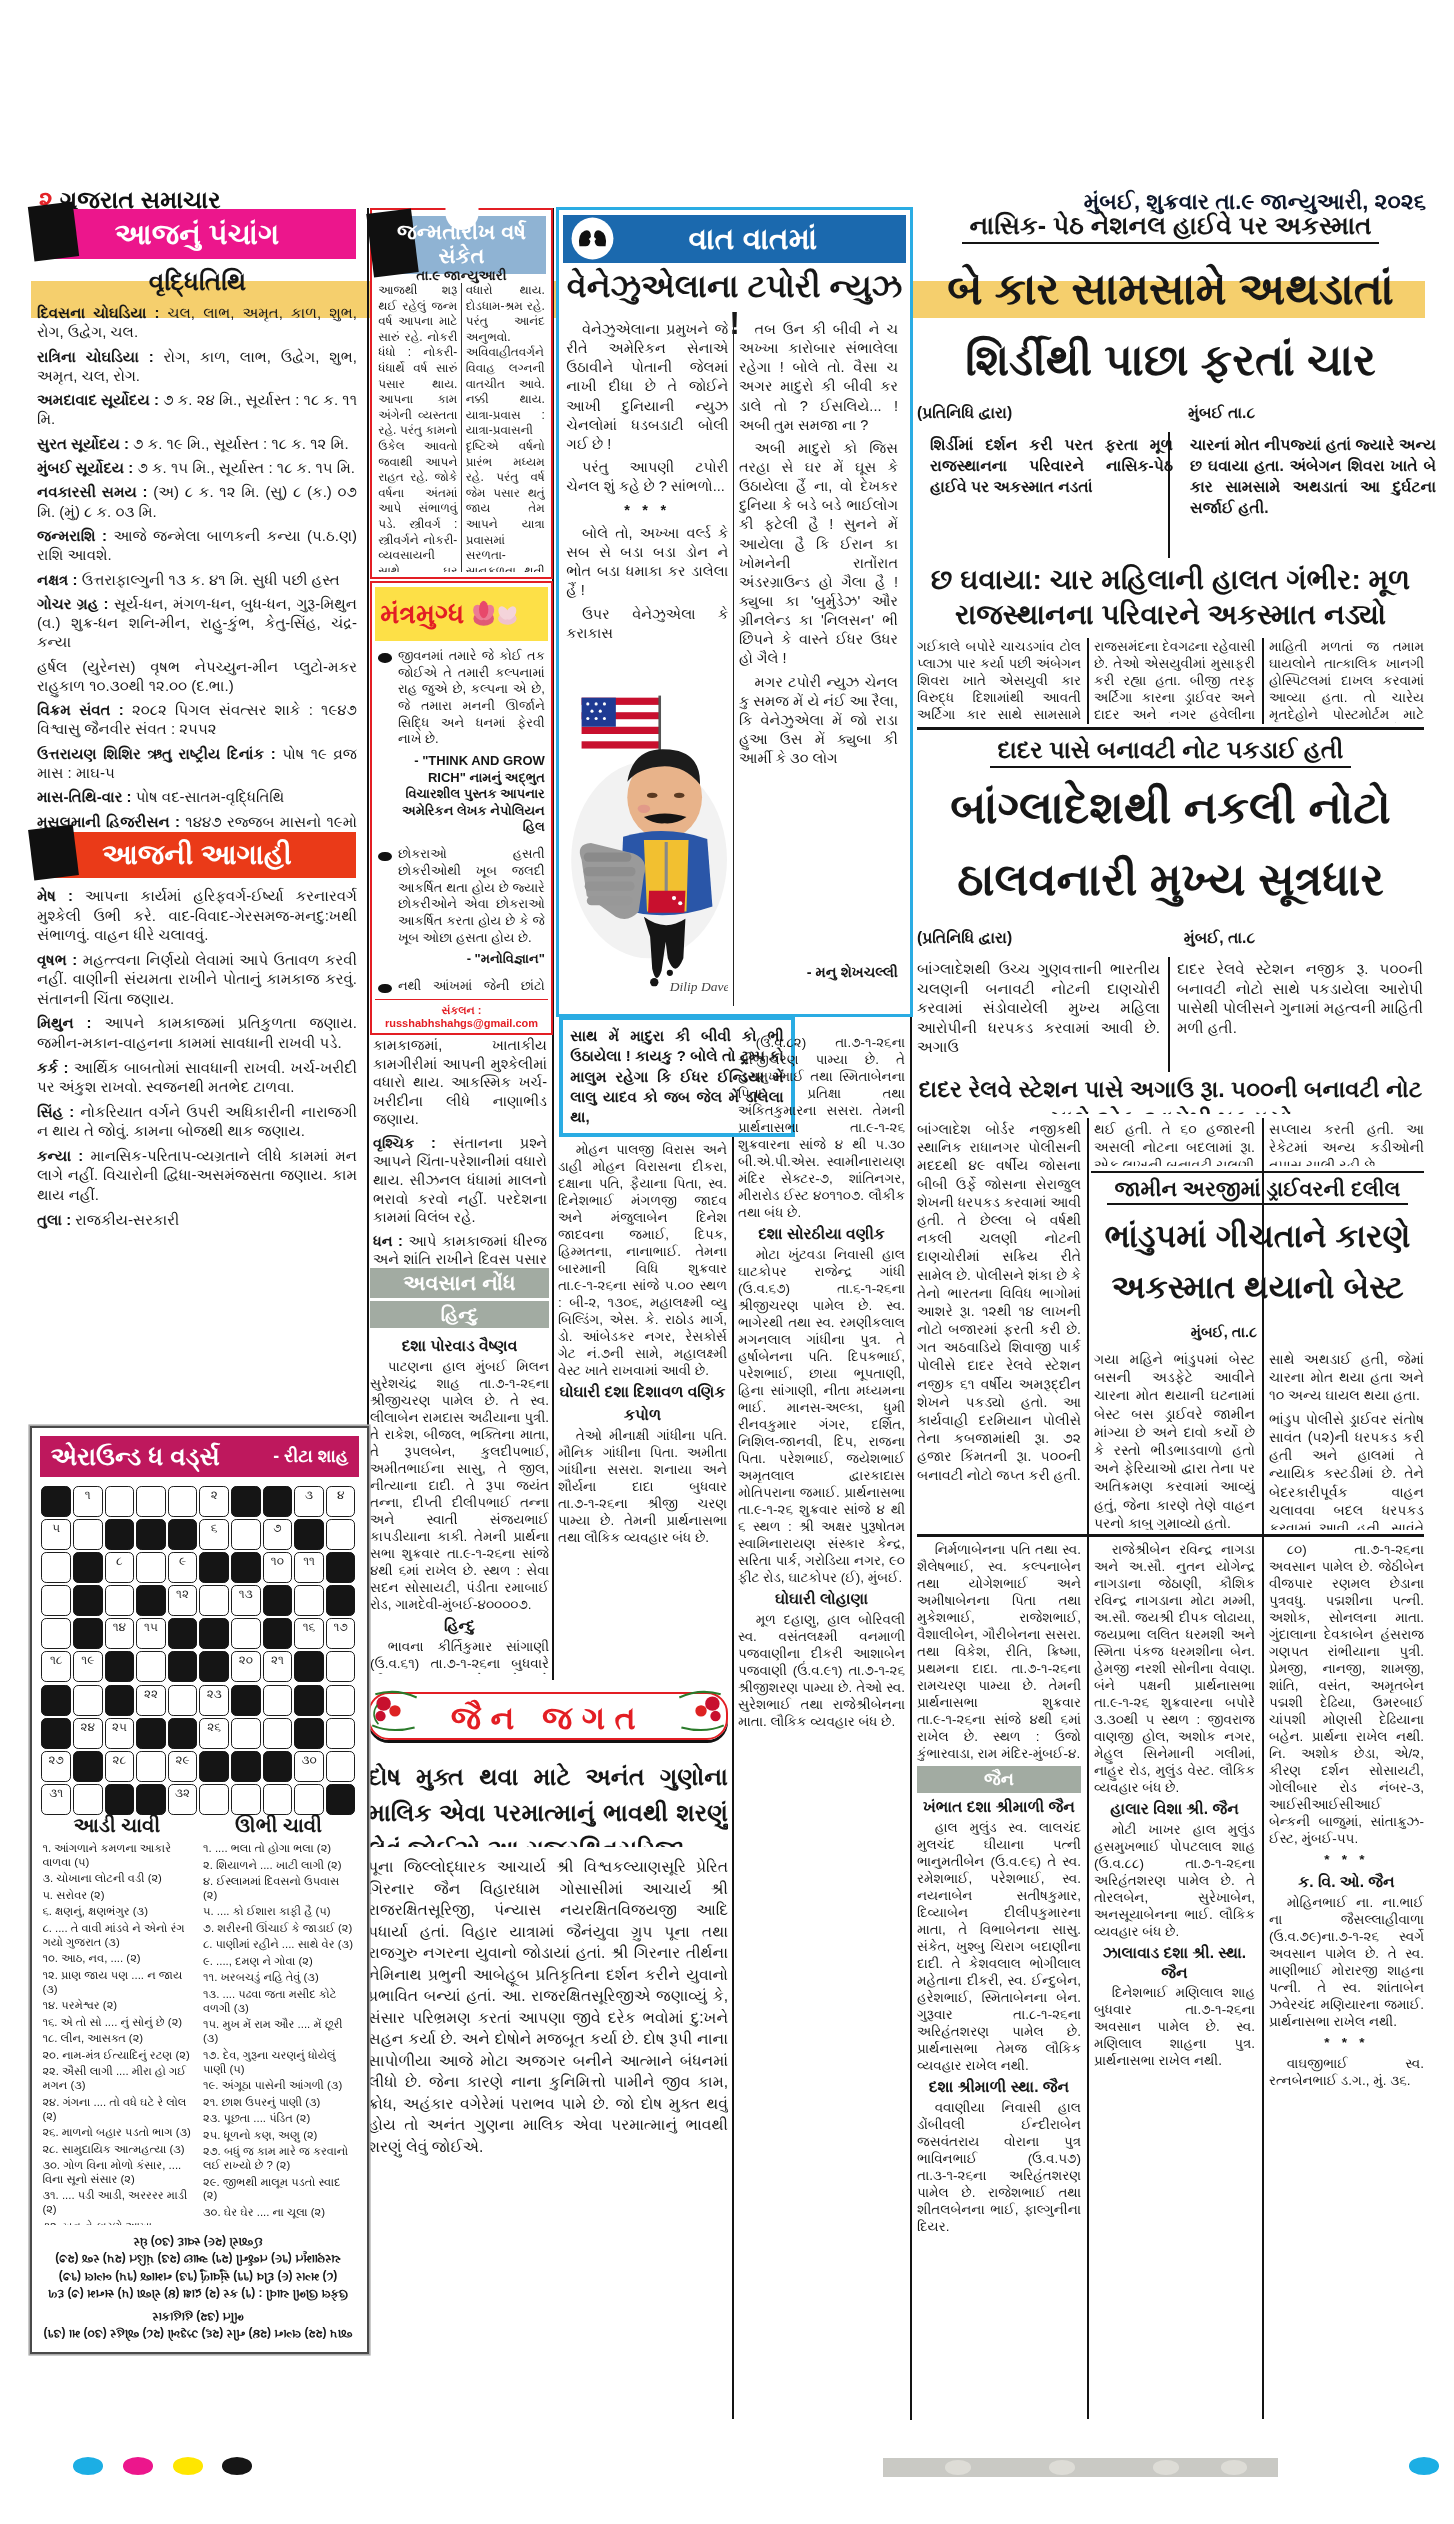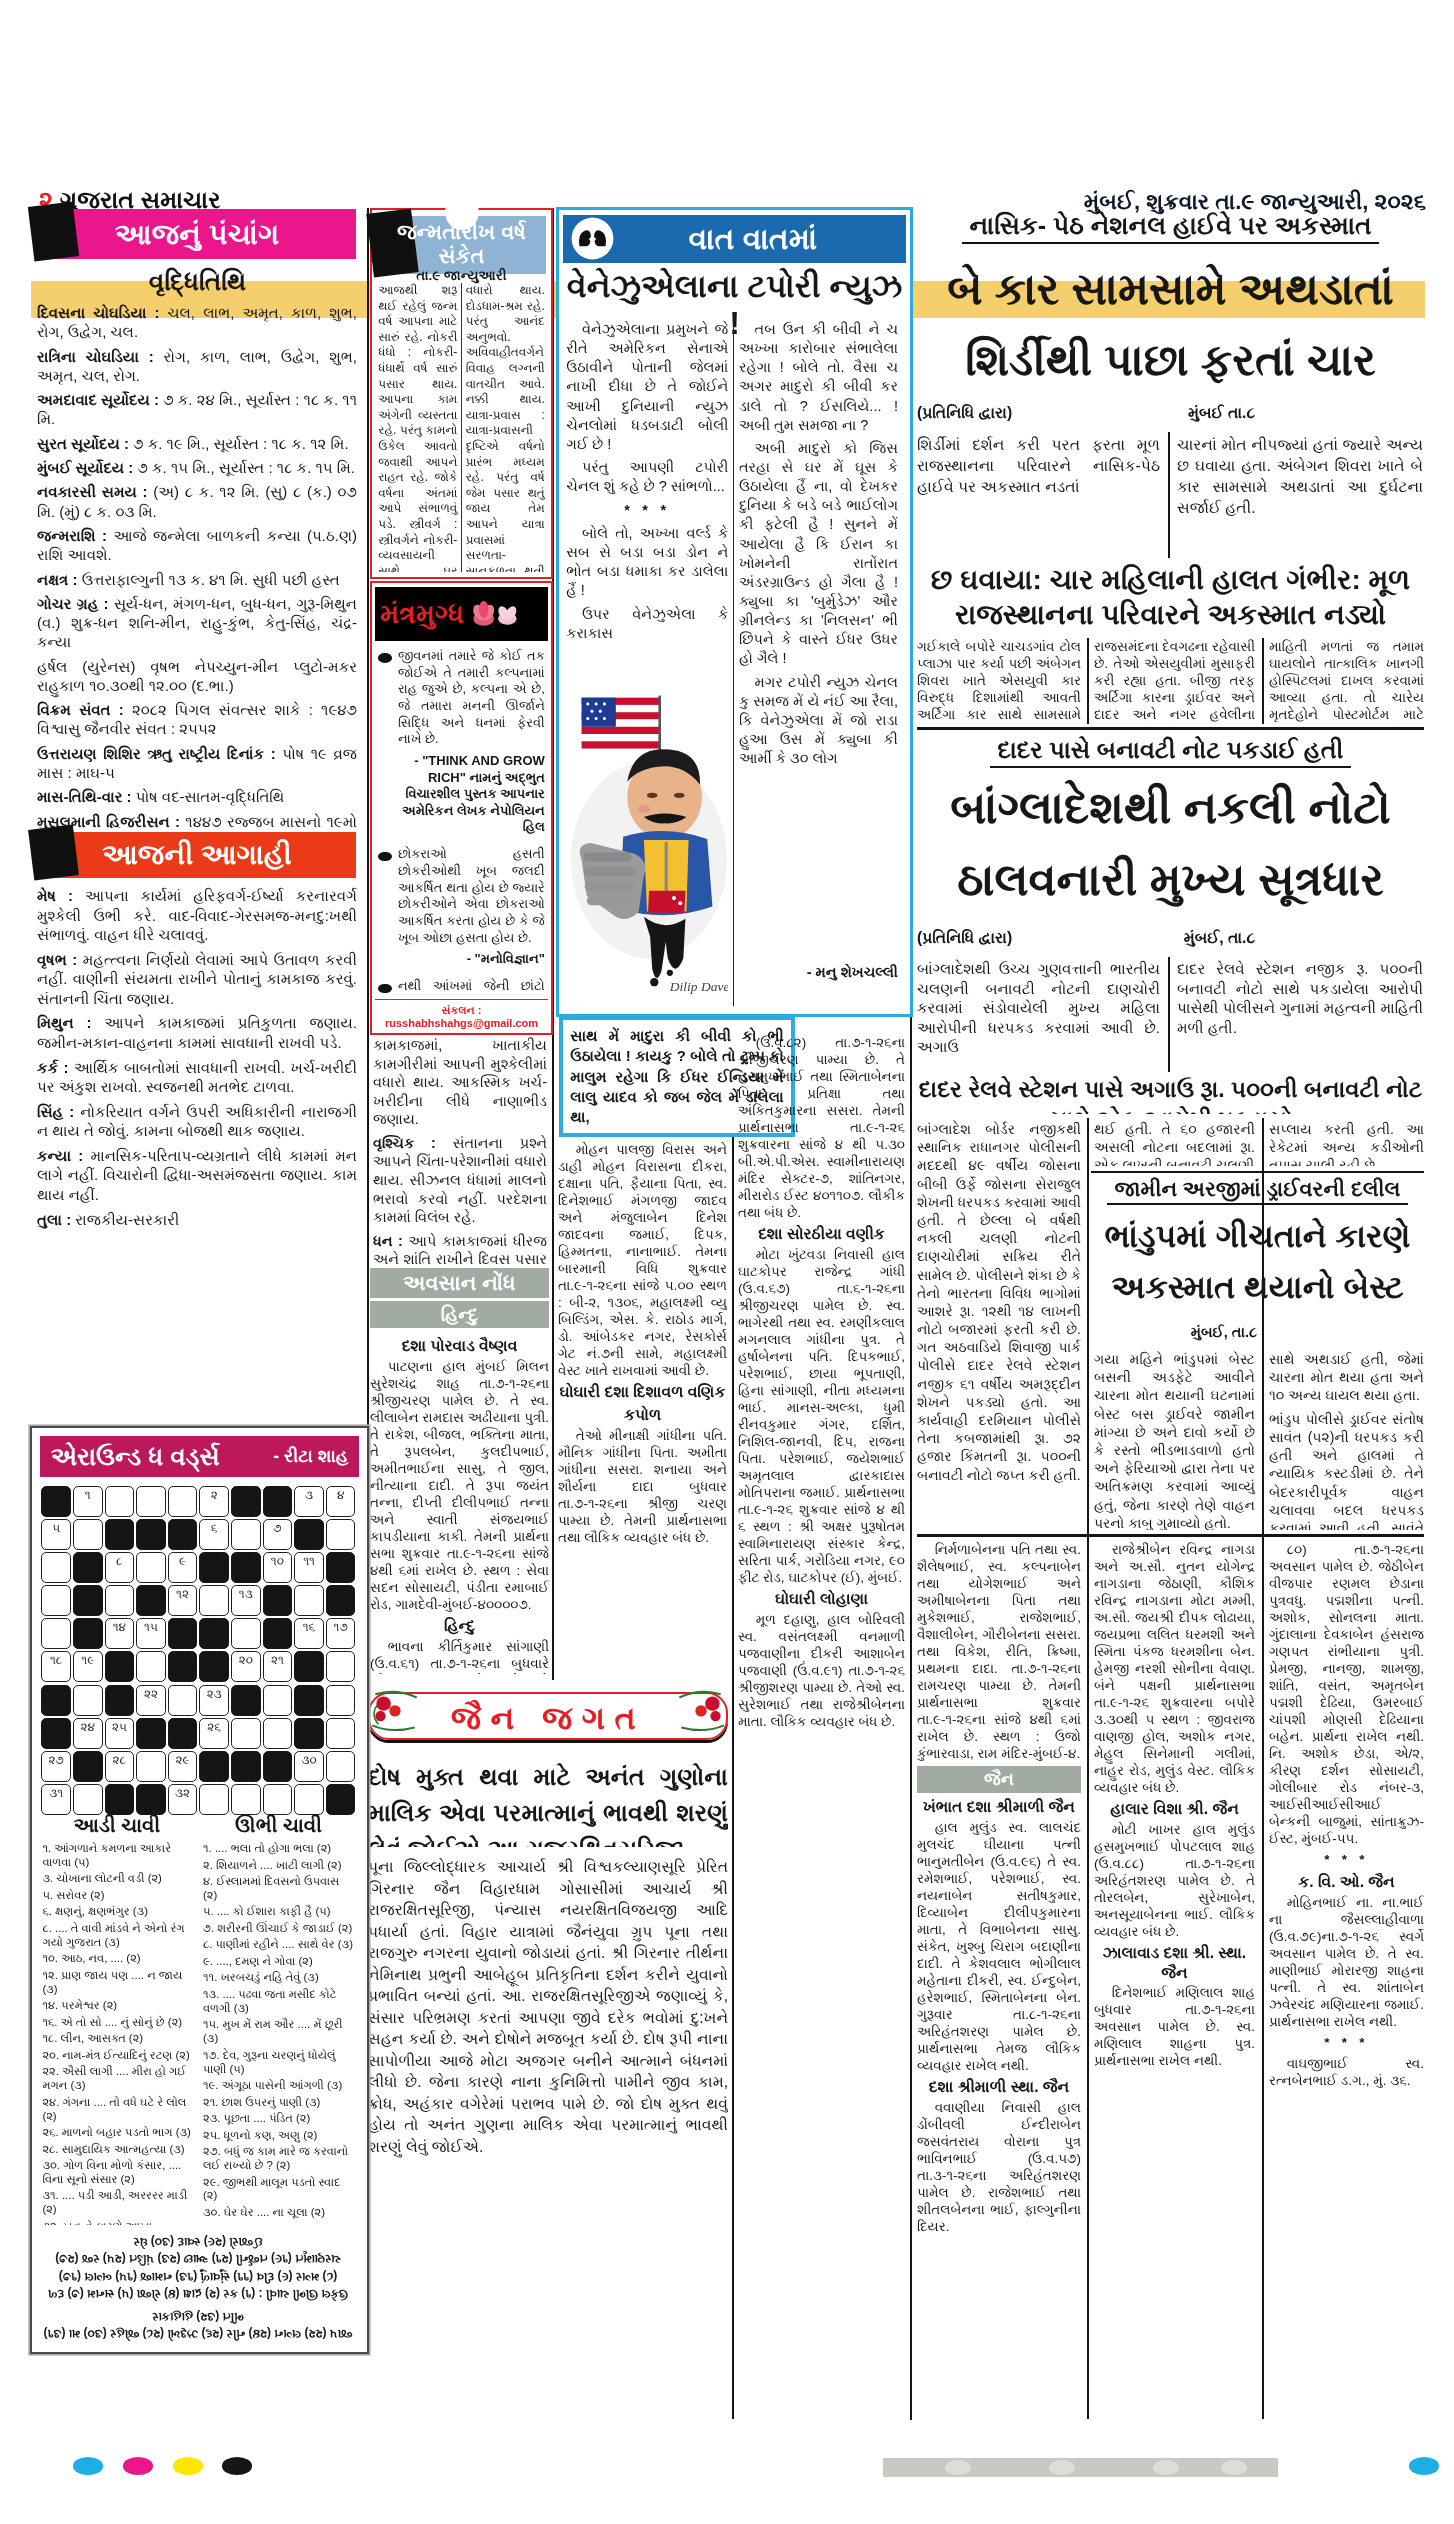--- a/index.html
+++ b/index.html
@@ -16,21 +16,21 @@
   .pinkhdr{background:#ec168c;color:#fff;font-weight:bold;}
   .redhdr{background:#ea3a18;color:#fff;font-weight:bold;}
   .grayband{background:#a2aba2;color:#fff;font-weight:bold;text-align:center;}
   .secH{font-weight:bold;text-align:center;font-size:15.6px;margin:3.1px 0 2.1px 0;}
   .stars{text-align:center;font-weight:bold;letter-spacing:4.2px;margin:4.2px 0;}
   .obp{margin:0 0 3.1px 0;text-indent:17.7px;}
   .kicker{font-weight:bold;text-align:center;}
   .kicker span{border-bottom:2.1px solid #141414;padding:0 7.3px 3.1px 7.3px;}
   .bigH{font-weight:bold;text-align:center;}
   .bylineRow{display:flex;justify-content:space-between;font-weight:bold;}
-  .leadtxt{font-weight:normal;}
+  .leadtxt{font-weight:bold;margin-left:13px;}
   .xcell{height:29px;border:1.6px solid #1d1d1d;border-radius:5.2px;background:#fff;position:relative;}
   .xblk{background:#151515;border-color:#151515;}
   .xnum{position:absolute;top:1px;left:50%;transform:translateX(-50%);font-size:12px;color:#222;}
   .clue{margin:0 0 2.6px 0;}
   .ansline{transform:rotate(180deg);font-weight:bold;text-align:center;line-height:1.45;font-size:12px;}
   .mitem{display:flex;gap:6.2px;margin-bottom:5.2px;}
   .mbullet{flex:0 0 13.5px;height:9.4px;background:#111;border-radius:50%;margin-top:5.2px;}
   .mattr{text-align:right;font-weight:bold;margin-top:1px;}
   .dot{border-radius:50%;position:absolute;}
   .vaatp{margin:0 0 4.2px 0;text-indent:15.6px;}
@@ -102,21 +102,21 @@
     <div class="hdrtxt" style="font-size:21px;padding-top:4.2px;">
       <span>જન્મતારીખ વર્ષ સંકેત</span>
       <span style="font-size:13.5px;color:#1a1a1a;font-weight:bold;display:block;">તા.૯ જાન્યુઆરી</span>
     </div>
   </div>
   <div style="position:absolute;left:50%;top:-3.1px;transform:translateX(-50%);width:33px;height:23px;background:#fff;border-radius:0 0 16.6px 16.6px;"></div>
   <div class="just" style="position:absolute;left:6.2px;top:73px;right:6.2px;bottom:5.2px;overflow:hidden;font-size:12px;line-height:1.3;column-count:2;column-gap:8.3px;column-rule:1px solid #333;">આજથી શરૂ થઈ રહેલું જન્મ વર્ષ આપના માટે સારું રહે. નોકરી ધંધો : નોકરી-ધંધાર્થે વર્ષ સારું પસાર થાય. આપના કામ અંગેની વ્યસ્તતા રહે. પરંતુ કામનો ઉકેલ આવતો જવાથી આપને રાહત રહે. જોકે વર્ષના અંતમાં આપે સંભાળવું પડે. સ્ત્રીવર્ગ : સ્ત્રીવર્ગને નોકરી-વ્યવસાયની સાથે ઘર પરિવારની જવાબદારીમાં વધારો થાય. દોડધામ-શ્રમ રહે. પરંતુ આનંદ અનુભવો. અવિવાહીતવર્ગને વિવાહ લગ્નની વાતચીત આવે. નક્કી થાય. યાત્રા-પ્રવાસ : યાત્રા-પ્રવાસની દૃષ્ટિએ વર્ષનો પ્રારંભ મધ્યમ રહે. પરંતુ વર્ષ જેમ પસાર થતું જાય તેમ આપને યાત્રા પ્રવાસમાં સરળતા-સાનુકુળતા થતી જાય. આનંદ માણી શકો.</div>
 </div>
 
 <div class="abs" style="left:370px;top:581px;width:179px;height:450px;border:2.6px solid #e31e24;background:#fff;">
-  <div style="position:absolute;left:3.1px;top:4.2px;right:3.1px;height:54px;background:#000000;display:flex;align-items:center;">
+  <div style="position:absolute;left:3.1px;top:4.2px;right:3.1px;height:54px;background:#fde047;display:flex;align-items:center;">
     <span style="color:#e31e24;font-weight:bold;font-size:27px;padding-left:5.2px;">મંત્રમુગ્ધ</span>
     <span style="margin-left:7.3px;">
       <svg width="48" height="36" viewBox="0 0 92 70">
           <g>
             <ellipse cx="24" cy="46" rx="20" ry="14" fill="#e05a75"></ellipse>
             <ellipse cx="16" cy="34" rx="11" ry="16" fill="#ec7b94" transform="rotate(-30 16 34)"></ellipse>
             <ellipse cx="32" cy="34" rx="11" ry="16" fill="#ec7b94" transform="rotate(30 32 34)"></ellipse>
             <ellipse cx="24" cy="28" rx="9" ry="17" fill="#e8486b"></ellipse>
             <ellipse cx="70" cy="46" rx="18" ry="12" fill="#f0c2cc"></ellipse>
             <ellipse cx="63" cy="35" rx="9" ry="14" fill="#f4d4da" transform="rotate(-30 63 35)"></ellipse>

